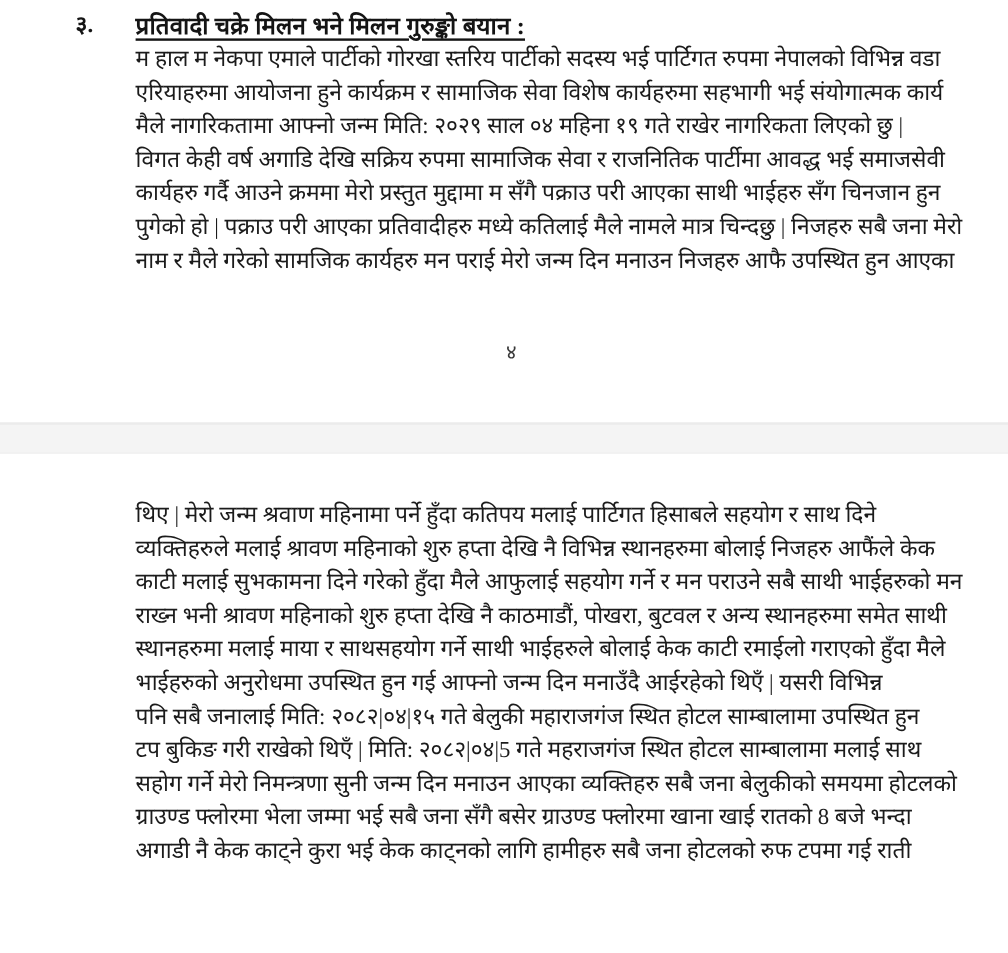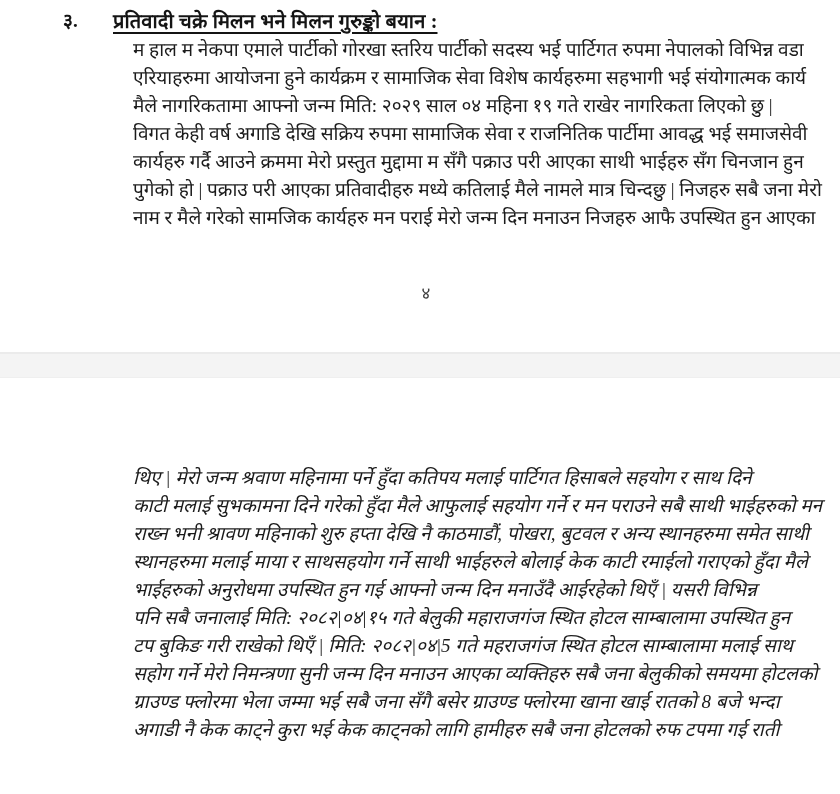--- a/index.html
+++ b/index.html
@@ -40,24 +40,23 @@
     color: #141414;
     text-decoration: underline;
     text-underline-offset: 4px;
     text-decoration-thickness: 1.5px;
     letter-spacing: 0.2px;
   }
   .text-col {
     position: absolute;
     left: 113px;
     width: 690px;
-    margin-left: 20px;
   }
   .p1-lines { top: 36px; }
-  .p2-lines { top: 464px; font-style: italic; }
+  .p2-lines { top: 416px; }
   .tline {
     height: 28px;
     line-height: 28px;
     font-size: 19px;
     white-space: nowrap;
     text-align: justify;
     text-align-last: justify;
     overflow: visible;
     color: #1b1b1b;
   }
@@ -101,20 +100,21 @@
     <div class="tline">पुगेको हो | पक्राउ परी आएका प्रतिवादीहरु मध्ये कतिलाई मैले नामले मात्र चिन्दछु | निजहरु सबै जना मेरो</div>
     <div class="tline">नाम र मैले गरेको सामजिक कार्यहरु मन पराई मेरो जन्म दिन मनाउन निजहरु आफै उपस्थित हुन आएका</div>
   </div>
 
   <div class="page-number">४</div>
 
   <div class="separator-band"></div>
 
   <div class="text-col p2-lines">
     <div class="tline">थिए | मेरो जन्म श्रवाण महिनामा पर्ने हुँदा कतिपय मलाई पार्टिगत हिसाबले सहयोग र साथ दिने</div>
+    <div class="tline">व्यक्तिहरुले मलाई श्रावण महिनाको शुरु हप्ता देखि नै विभिन्न स्थानहरुमा बोलाई निजहरु आफैंले केक</div>
     <div class="tline">काटी मलाई सुभकामना दिने गरेको हुँदा मैले आफुलाई सहयोग गर्ने र मन पराउने सबै साथी भाईहरुको मन</div>
     <div class="tline">राख्न भनी श्रावण महिनाको शुरु हप्ता देखि नै काठमाडौं, पोखरा, बुटवल र अन्य स्थानहरुमा समेत साथी</div>
     <div class="tline">स्थानहरुमा मलाई माया र साथसहयोग गर्ने साथी भाईहरुले बोलाई केक काटी रमाईलो गराएको हुँदा मैले</div>
     <div class="tline">भाईहरुको अनुरोधमा उपस्थित हुन गई आफ्नो जन्म दिन मनाउँदै आईरहेको थिएँ | यसरी विभिन्न</div>
     <div class="tline">पनि सबै जनालाई मिति: २०८२|०४|१५ गते बेलुकी महाराजगंज स्थित होटल साम्बालामा उपस्थित हुन</div>
     <div class="tline">टप बुकिङ गरी राखेको थिएँ | मिति: २०८२|०४|5 गते महराजगंज स्थित होटल साम्बालामा मलाई साथ</div>
     <div class="tline">सहोग गर्ने मेरो निमन्त्रणा सुनी जन्म दिन मनाउन आएका व्यक्तिहरु सबै जना बेलुकीको समयमा होटलको</div>
     <div class="tline">ग्राउण्ड फ्लोरमा भेला जम्मा भई सबै जना सँगै बसेर ग्राउण्ड फ्लोरमा खाना खाई रातको 8 बजे भन्दा</div>
     <div class="tline">अगाडी नै केक काट्ने कुरा भई केक काट्नको लागि हामीहरु सबै जना होटलको रुफ टपमा गई राती</div>
   </div>

